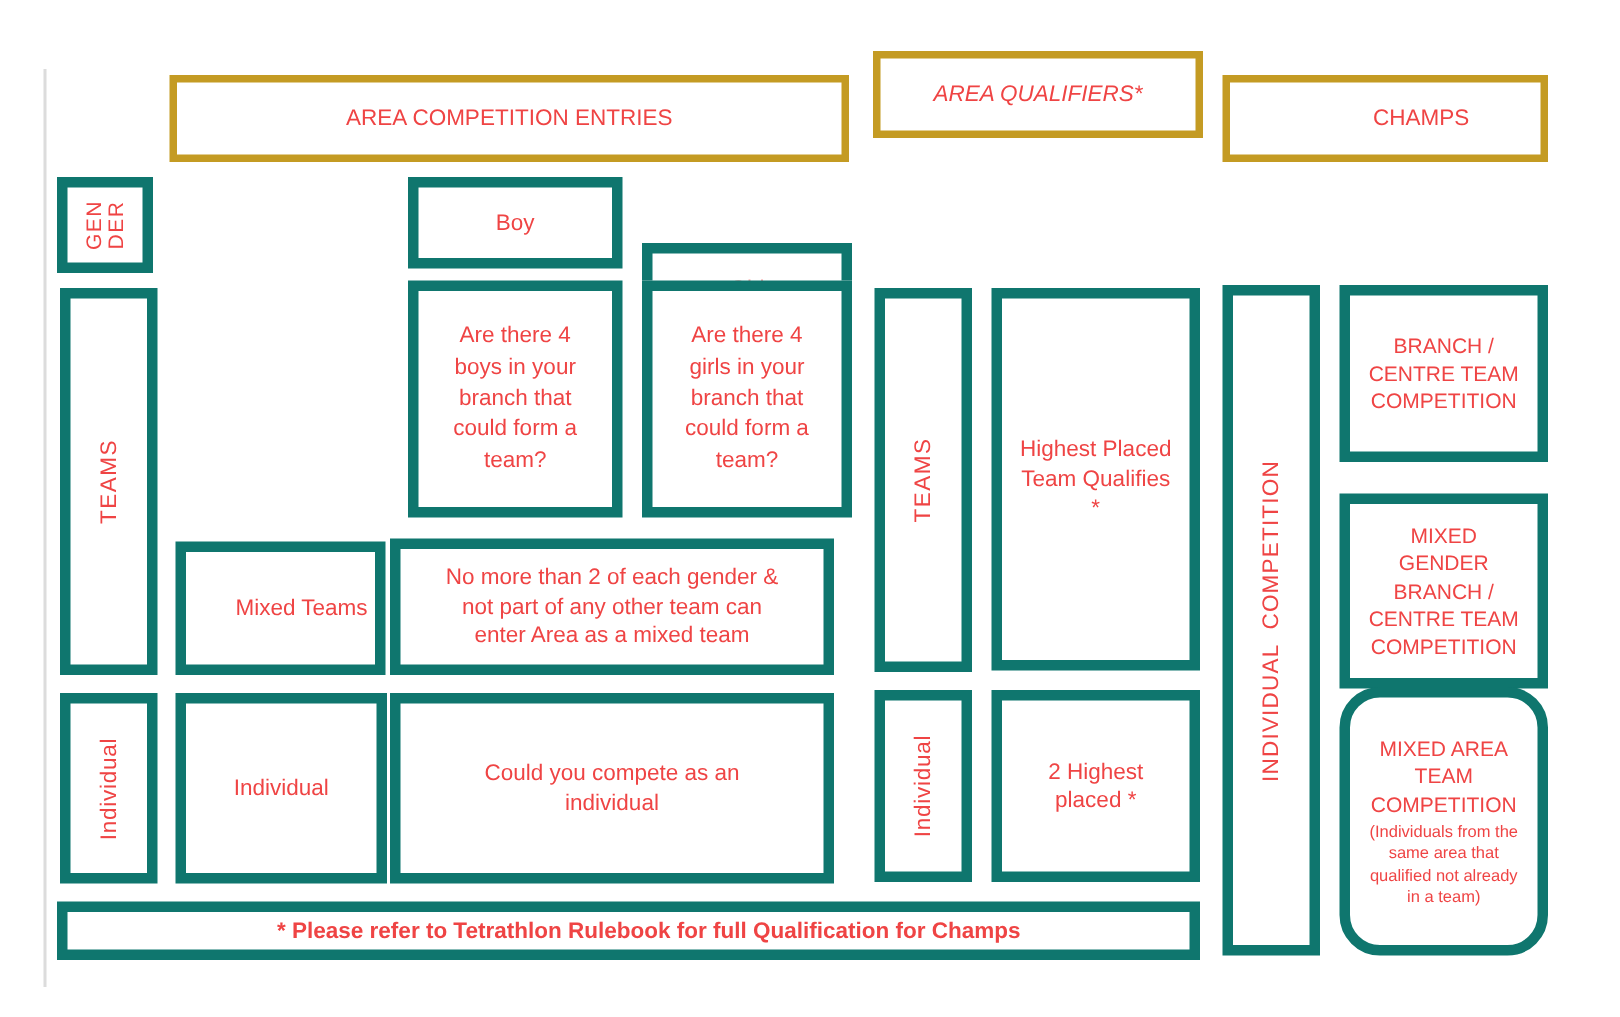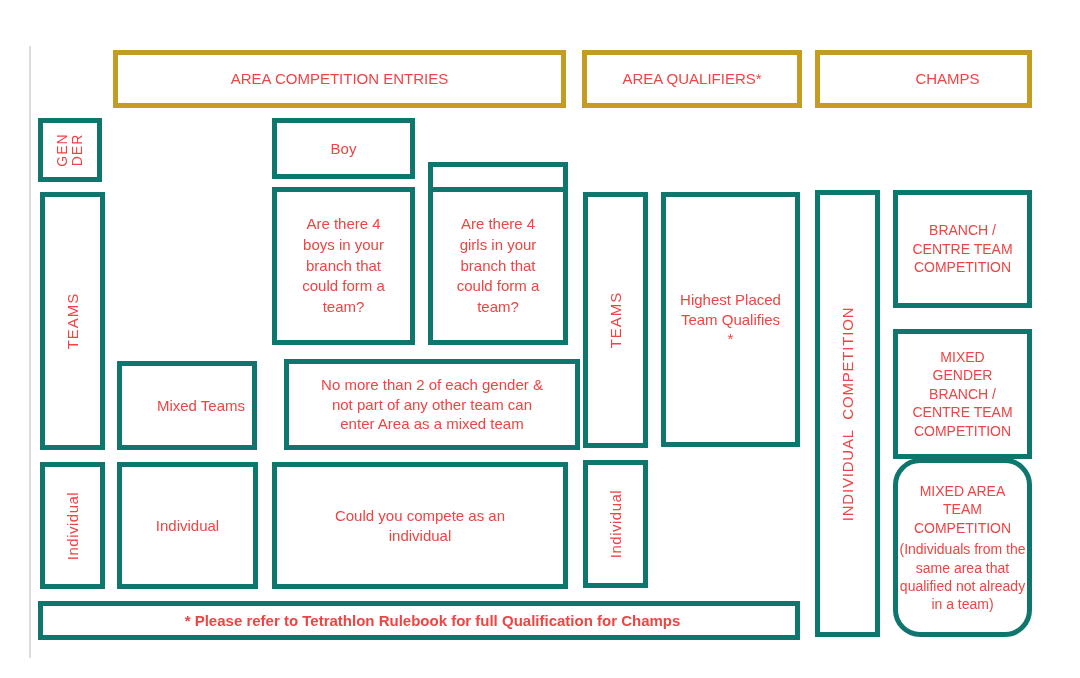--- a/index.html
+++ b/index.html
@@ -6,41 +6,41 @@
   .canvas{
     position:relative;width:1080px;height:678px;background:#ffffff;
     font-family:"Liberation Sans",sans-serif;color:#ef4444;overflow:hidden;
   }
   .edge-line{position:absolute;left:29px;top:46px;width:2px;height:612px;background:#dcdcdc;}
   .box{
     position:absolute;box-sizing:border-box;background:#ffffff;
     display:flex;align-items:center;justify-content:center;
     text-align:center;white-space:pre-line;line-height:1.3;font-size:15px;
   }
-  .blue{border:5px solid #0f766e;}
+  .blue{border:7px solid #0f766e;}
   .gold{border:5px solid #c49b23;}
   .vbox span{
     position:absolute;top:50%;left:50%;
     transform:translate(-50%,-50%) rotate(-90deg);
     white-space:pre-line;text-align:center;letter-spacing:1px;line-height:1.05;
   }
   .small-caps{font-size:14px;line-height:1.32;}
   .bold{font-weight:bold;padding-left:27px;}
-  .note{font-size:14px;line-height:1.3;margin-top:3px;}
+  .note{font-size:11px;line-height:1.3;margin-top:3px;}
   .stack{display:flex;flex-direction:column;align-items:center;justify-content:center;}
 </style>
 </head>
 <body>
 
 <div class="canvas">
 
   <div class="edge-line"></div>
 
   <div class="box gold" style="left:113px;top:50px;width:453px;height:58px;">AREA COMPETITION ENTRIES</div>
-  <div class="box gold" style="left:582px;top:50px;width:220px;height:58px;">AREA QUALIFIERS*</div>
+  <div class="box gold" style="left:582px;top:34px;width:220px;height:58px;font-style:italic;">AREA QUALIFIERS*</div>
   <div class="box gold" style="left:815px;top:50px;width:217px;height:58px;padding-left:48px;">CHAMPS</div>
 
   <div class="box blue vbox" style="left:38px;top:118px;width:64px;height:64px;font-size:14px;">
     <span>GEN
 DER</span>
   </div>
   <div class="box blue" style="left:272px;top:118px;width:143px;height:61px;">Boy</div>
   <div class="box blue" style="left:428px;top:118px;width:140px;height:61px;margin-top:44px;">Girl</div>
 
   <div class="box blue vbox" style="left:40px;top:192px;width:65px;height:258px;">
@@ -50,42 +50,44 @@
 boys in your
 branch that
 could form a
 team?</div>
   <div class="box blue" style="left:428px;top:187px;width:140px;height:158px;line-height:1.38;">Are there 4
 girls in your
 branch that
 could form a
 team?</div>
   <div class="box blue" style="left:117px;top:361px;width:140px;height:89px;padding-left:28px;">Mixed Teams</div>
-  <div class="box blue" style="left:284px;top:359px;width:296px;height:91px;">No more than 2 of each gender &amp;
+  <div class="box blue" style="left:260px;top:359px;width:296px;height:91px;">No more than 2 of each gender &amp;
 not part of any other team can
 enter Area as a mixed team</div>
 
   <div class="box blue vbox" style="left:40px;top:462px;width:65px;height:127px;">
     <span style="letter-spacing:0.5px;">Individual</span>
   </div>
   <div class="box blue" style="left:117px;top:462px;width:141px;height:127px;">Individual</div>
-  <div class="box blue" style="left:272px;top:462px;width:296px;height:127px;">Could you compete as an
+  <div class="box blue" style="left:260px;top:462px;width:296px;height:127px;">Could you compete as an
 individual</div>
 
   <div class="box blue bold" style="left:38px;top:601px;width:762px;height:39px;">* Please refer to Tetrathlon Rulebook for full Qualification for Champs</div>
 
   <div class="box blue vbox" style="left:583px;top:192px;width:65px;height:256px;">
     <span>TEAMS</span>
   </div>
   <div class="box blue" style="left:661px;top:192px;width:139px;height:255px;text-align:center;">Highest Placed
 Team Qualifies
 *</div>
   <div class="box blue vbox" style="left:583px;top:460px;width:65px;height:128px;">
     <span style="letter-spacing:0.5px;">Individual</span>
   </div>
+  <div class="box blue" style="left:661px;top:460px;width:139px;height:128px;">2 Highest
+placed *</div>
 
   <div class="box blue vbox" style="left:815px;top:190px;width:65px;height:447px;">
     <span style="letter-spacing:0.8px;white-space:pre;">INDIVIDUAL  COMPETITION</span>
   </div>
   <div class="box blue small-caps" style="left:893px;top:190px;width:139px;height:118px;">BRANCH /
 CENTRE TEAM
 COMPETITION</div>
   <div class="box blue small-caps" style="left:893px;top:317px;width:139px;height:130px;margin-top:12px;">MIXED
 GENDER
 BRANCH /

